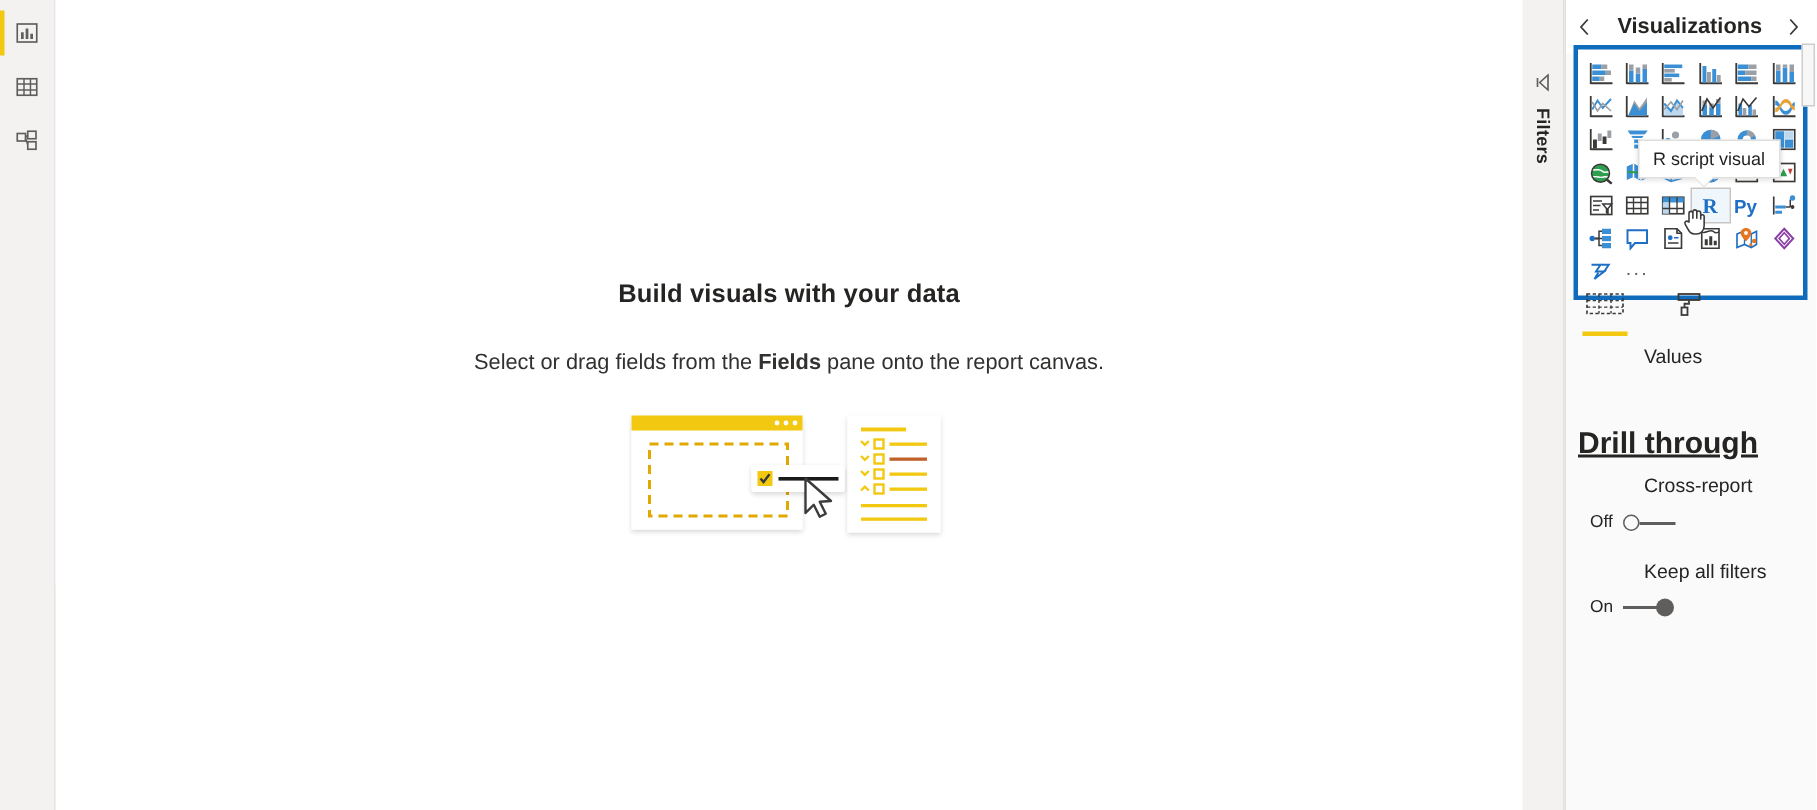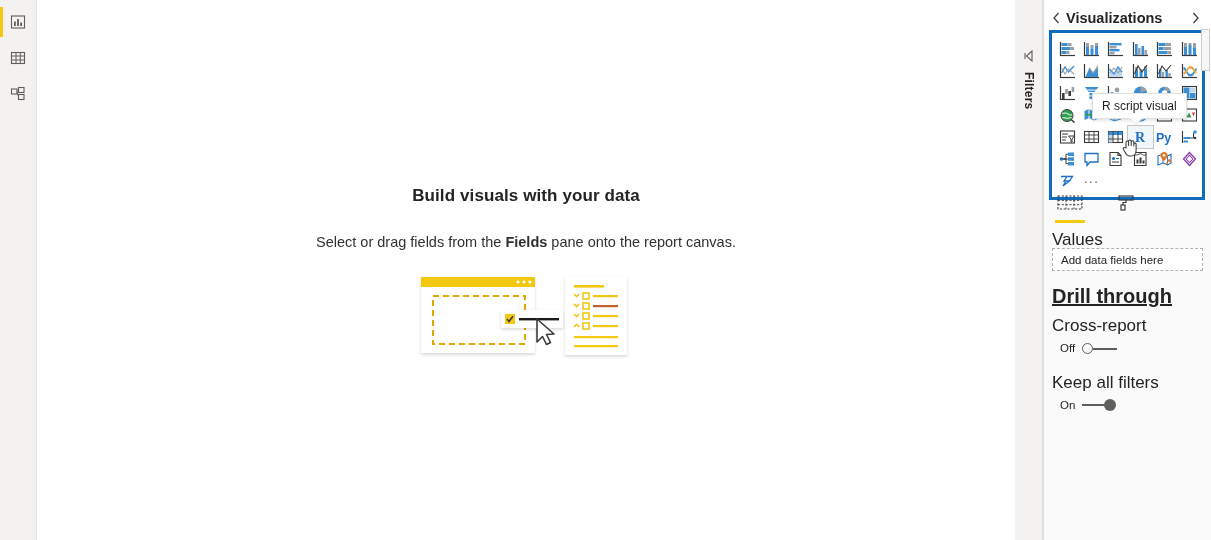--- a/index.html
+++ b/index.html
@@ -73,21 +73,21 @@
   }
   .vis-header {
     height: 36px; display: flex; align-items: center;
     padding: 0 8px 0 4px; background: #ffffff;
   }
   .chev {
     width: 16px; height: 22px; display: flex; align-items: center;
     justify-content: center; color: #555; font-size: 13px;
   }
   .vis-title {
-    flex: 1; text-align: left; font-size: 14.5px;
+    flex: 1; text-align: center; font-size: 14.5px;
     font-weight: bold; color: #252423; padding-left: 2px;
   }
 
   
   .gallery-box {
     position: absolute; left: 5px; top: 30px; width: 156px; height: 170px;
     border: 3px solid #0f6cbd; background: #ffffff;
   }
   .gallery {
     position: absolute; left: 3px; top: 5px;
@@ -129,21 +129,21 @@
   
   .well-tabs {
     position: absolute; left: 8px; top: 194px; display: flex; gap: 20px;
     align-items: flex-end;
   }
   .wtab { display: flex; flex-direction: column; align-items: center; width: 36px; }
   .wtab .uline { width: 30px; height: 3px; background: transparent; margin-top: 4px; }
   .wtab.active .uline { background: #f2c811; }
 
   .section-label {
-    position: absolute; font-size: 17px; color: #252423;
+    position: absolute; font-size: 13px; color: #252423; margin-left: 44px;
   }
   .drop-zone {
     position: absolute; border: 1px dashed #b3b0ad; background: #ffffff;
     font-size: 11.5px; color: #252423;
     display: flex; align-items: center; padding-left: 8px;
   }
   .pane-heading {
     position: absolute; font-size: 20px; font-weight: bold; color: #252423; text-decoration: underline;
   }
   .toggle-row {
@@ -646,21 +646,20 @@
               <rect x="4" y="2" width="14" height="4" fill="none" stroke="#3b3a39" stroke-width="1.2"></rect>
               <path d="M11 6 L11 8.5 L8 8.5 L8 11" fill="none" stroke="#3b3a39" stroke-width="1.2"></path>
               <rect x="6" y="11" width="4" height="5" fill="none" stroke="#3b3a39" stroke-width="1.2"></rect>
             </svg>
           </span>
           <div class="uline"></div>
         </div>
       </div>
 
       <div class="section-label" style="left:8px; top:230px;">Values</div>
-      <div class="drop-zone" style="left:8px; top:248px; width:151px; height:23px;">Add data fields here</div>
 
       <div class="pane-heading" style="left:8px; top:285px;">Drill through</div>
 
       <div class="section-label" style="left:8px; top:316px;">Cross-report</div>
       <div class="toggle-row" style="left:16px; top:342px;">
         <span>Off</span>
         <span class="sw-off">
           <span class="sw-knob-off"></span>
           <span class="sw-track-off"></span>
         </span>

